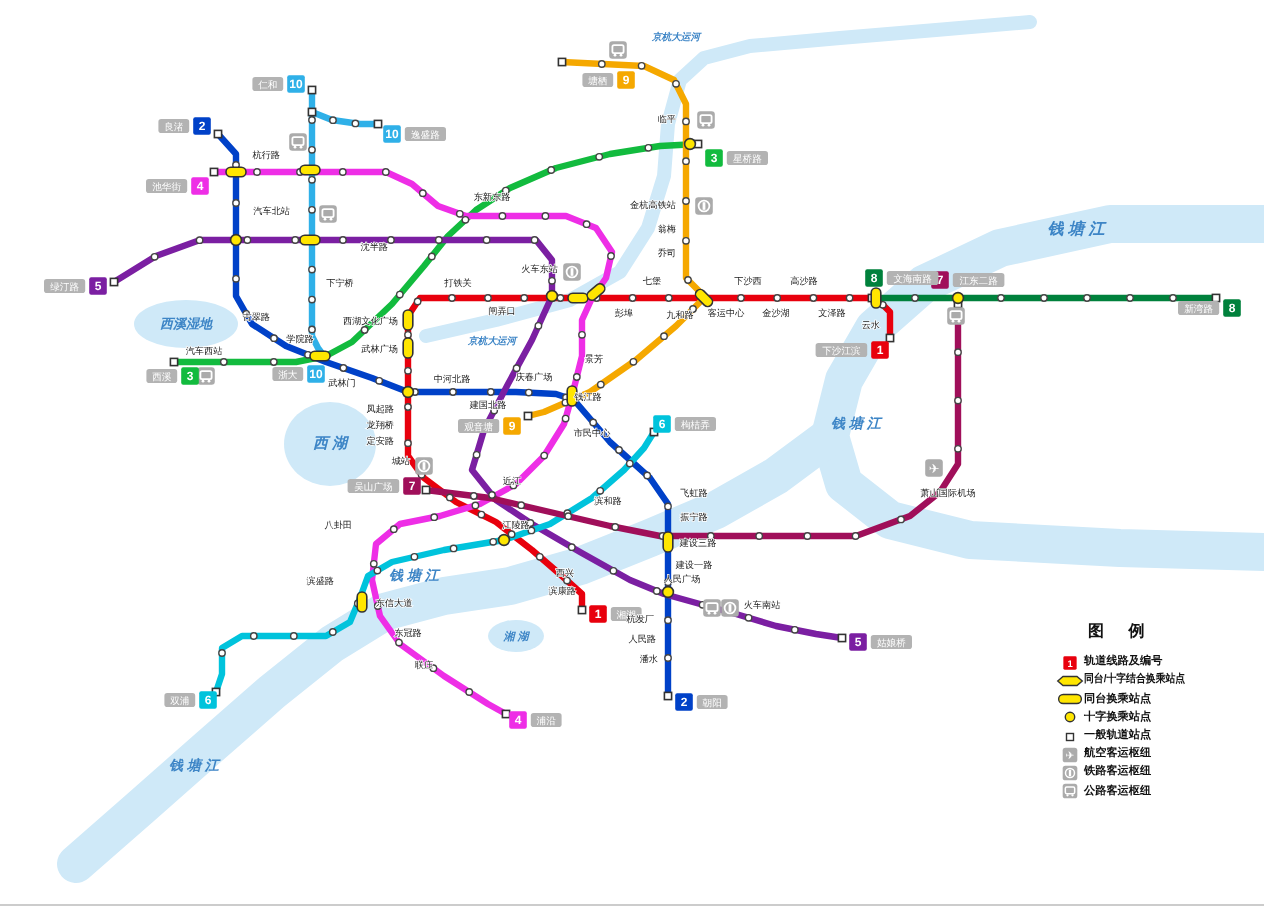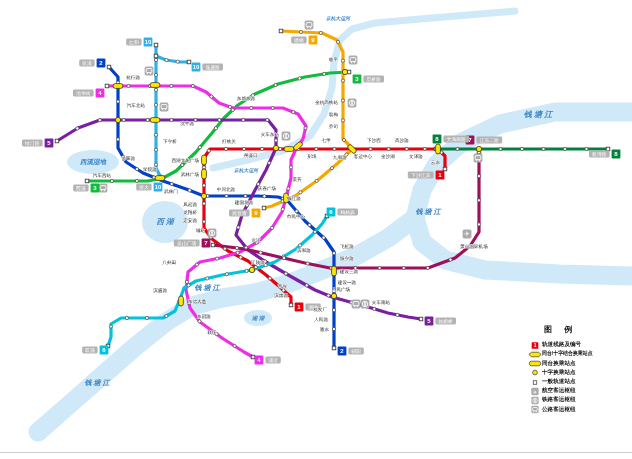--- a/index.html
+++ b/index.html
@@ -1,19 +1,19 @@
 <!DOCTYPE html>
 <html><head>
 <meta charset="utf-8">
 <style>
   html,body{margin:0;padding:0;background:#fff;}
   #stage{position:relative;width:632px;height:459px;background:#fff;overflow:hidden;
          font-family:"Liberation Sans","DejaVu Sans",sans-serif;}
   #map-svg{position:absolute;left:0;top:0;}
-  .legend{position:absolute;left:528px;top:324px;width:100px;}
+  .legend{position:absolute;left:528px;top:310px;width:100px;}
   .legend-title{font-size:8px;font-weight:bold;letter-spacing:5px;color:#111;margin:0 0 6px 16px;}
   .legend-row{display:flex;align-items:center;height:8.6px;margin-bottom:0.6px;}
   .legend-icon{width:14px;height:9px;flex:0 0 14px;}
   .legend-label{font-size:5.6px;font-weight:bold;color:#111;white-space:nowrap;transform-origin:left center;}
 </style>
 </head>
 <body>
 
 <div id="stage">
   <svg id="map-svg" width="632" height="459" viewBox="0 0 632 459">

